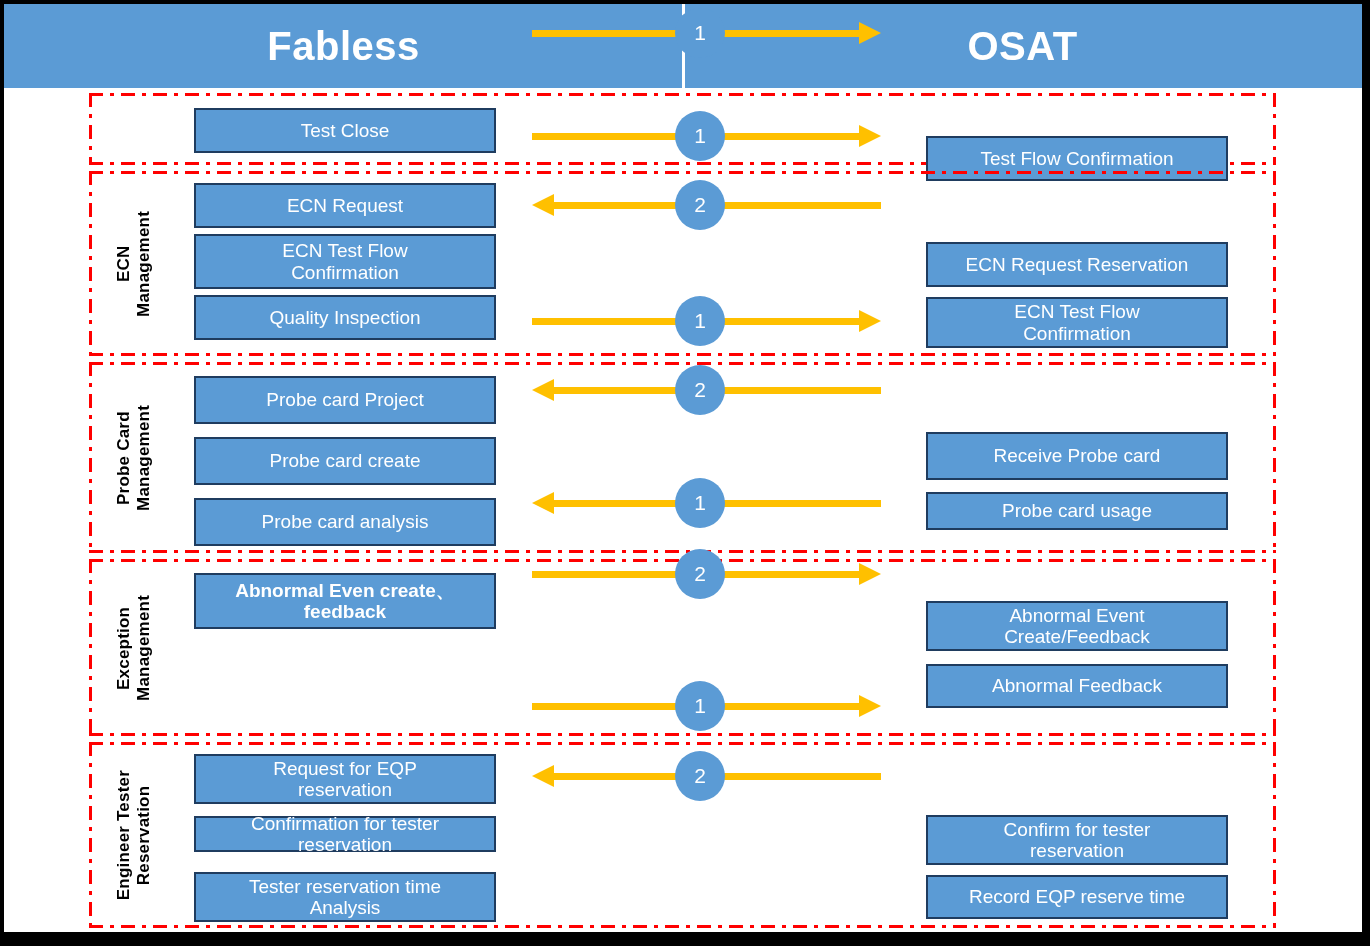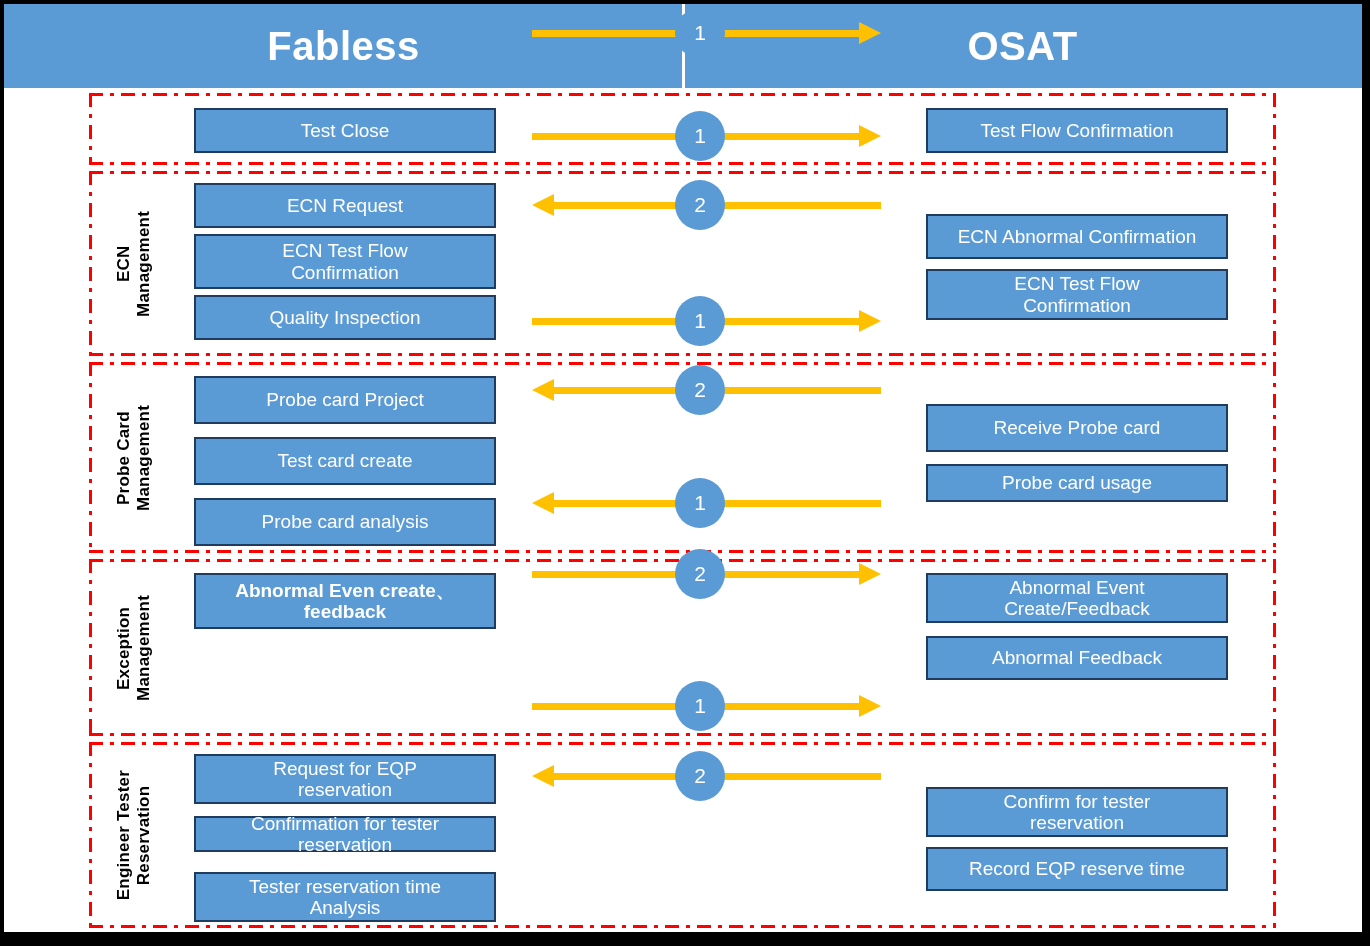--- a/index.html
+++ b/index.html
@@ -118,21 +118,21 @@
     color: #ffffff;
     font-size: 19px;
     display: flex;
     align-items: center;
     justify-content: center;
     text-align: center;
     line-height: 1.12;
     padding: 0 6px;
   }
   .pbox.left  { left: 105px; width: 302px; }
-  .pbox.right { left: 837px; width: 302px; }
+  .pbox.right { left: 837px; width: 302px; margin-top: 28px; }
 
   
   .arrow {
     position: absolute;
     height: 28px;
   }
   .arrow .shaft {
     position: absolute;
     top: 11px;
     height: 7px;
@@ -198,35 +198,35 @@
           <div class="pbox left" style="top: 12px; height: 45px;">
             <span>ECN Request</span>
           </div>
           <div class="pbox left" style="top: 63px; height: 55px;">
             <span>ECN Test Flow<br>Confirmation</span>
           </div>
           <div class="pbox left" style="top: 124px; height: 45px;">
             <span>Quality Inspection</span>
           </div>
           <div class="pbox right" style="top: 43px; height: 45px;">
-            <span>ECN Abnormal Confirmation</span>
+            <span>ECN Request Reservation</span>
           </div>
           <div class="pbox right" style="top: 98px; height: 51px;">
             <span>ECN Test Flow<br>Confirmation</span>
           </div>
         </div>
         <div class="section" style="top: 358px; height: 191px;">
           <div class="cat-label">
             <span>Probe Card<br>Management</span>
           </div>
           <div class="pbox left" style="top: 14px; height: 48px;">
             <span>Probe card Project</span>
           </div>
           <div class="pbox left" style="top: 75px; height: 48px;">
-            <span>Test card create</span>
+            <span>Probe card create</span>
           </div>
           <div class="pbox left" style="top: 136px; height: 48px;">
             <span>Probe card analysis</span>
           </div>
           <div class="pbox right" style="top: 42px; height: 48px;">
             <span>Receive Probe card</span>
           </div>
           <div class="pbox right" style="top: 102px; height: 38px;">
             <span>Probe card usage</span>
           </div>

